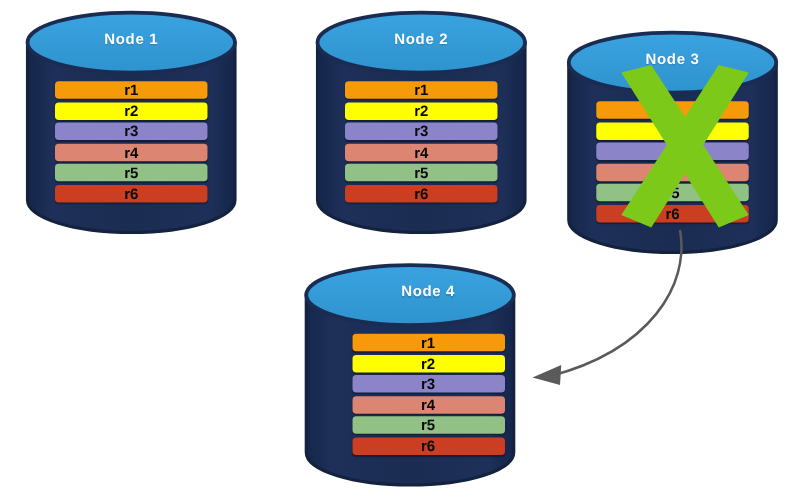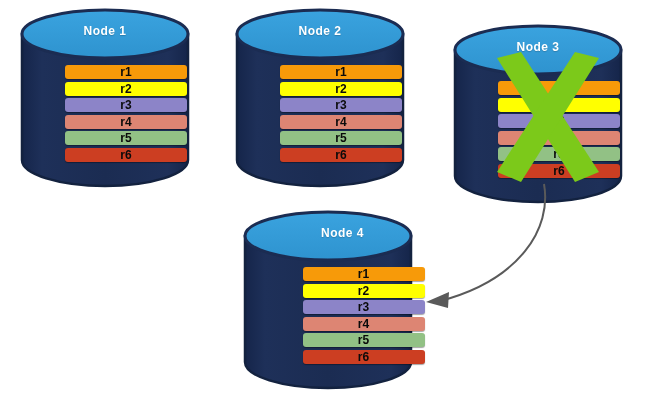--- a/index.html
+++ b/index.html
@@ -40,21 +40,20 @@
     font-family: "Liberation Sans", sans-serif;
     text-shadow: 0 1px 1px rgba(0,0,0,0.18);
     pointer-events: none;
   }
   .rows {
     position: absolute;
     left: 0;
     width: 100%;
     display: flex;
     flex-direction: column;
-    margin-left: 21px;
   }
   .row-bar {
     height: 14px;
     margin: 0 auto 2.5px auto;
     border-radius: 3px;
     color: #0a0a0a;
     font-weight: bold;
     font-size: 12px;
     line-height: 14px;
     text-align: center;
@@ -104,21 +103,21 @@
     <div class="rows" style="top:57px;">
       <div class="row-bar" style="width:122px; background:#F79A09;">r1</div>
       <div class="row-bar" style="width:122px; background:#FFFF00;">r2</div>
       <div class="row-bar" style="width:122px; background:#8C84C8;">r3</div>
       <div class="row-bar" style="width:122px; background:#DD8573;">r4</div>
       <div class="row-bar" style="width:122px; background:#92C185;">r5</div>
       <div class="row-bar" style="width:122px; background:#CC3E22;">r6</div>
     </div>
   </div>
 
-  <div class="node" style="left:235px; top:8px; width:170px; height:178px;">
+  <div class="node" style="left:252px; top:8px; width:170px; height:178px;">
     <svg class="node-svg" width="170" height="178" viewBox="0 0 170 178">
       <path d="M2,26 L2,152 A83,26 0 0 0 168,152 L168,26 Z" fill="url(#bodyGrad1)" stroke="#13223f" stroke-width="2.5"></path>
       <ellipse cx="85" cy="26" rx="83" ry="24" fill="url(#topGrad1)" stroke="#1b2c52" stroke-width="3"></ellipse>
     </svg>
     <div class="node-title" style="top:16px;">Node  2</div>
     <div class="rows" style="top:57px;">
       <div class="row-bar" style="width:122px; background:#F79A09;">r1</div>
       <div class="row-bar" style="width:122px; background:#FFFF00;">r2</div>
       <div class="row-bar" style="width:122px; background:#8C84C8;">r3</div>
       <div class="row-bar" style="width:122px; background:#DD8573;">r4</div>

